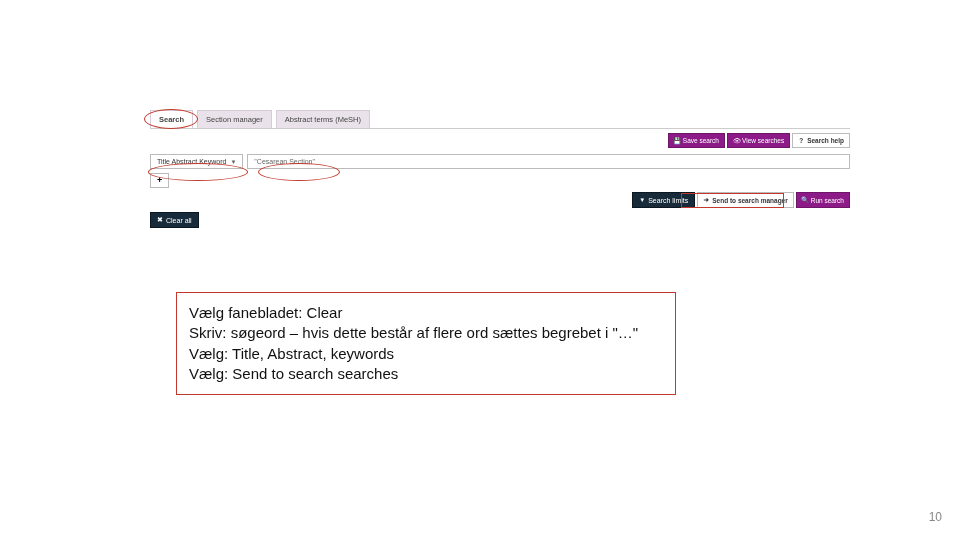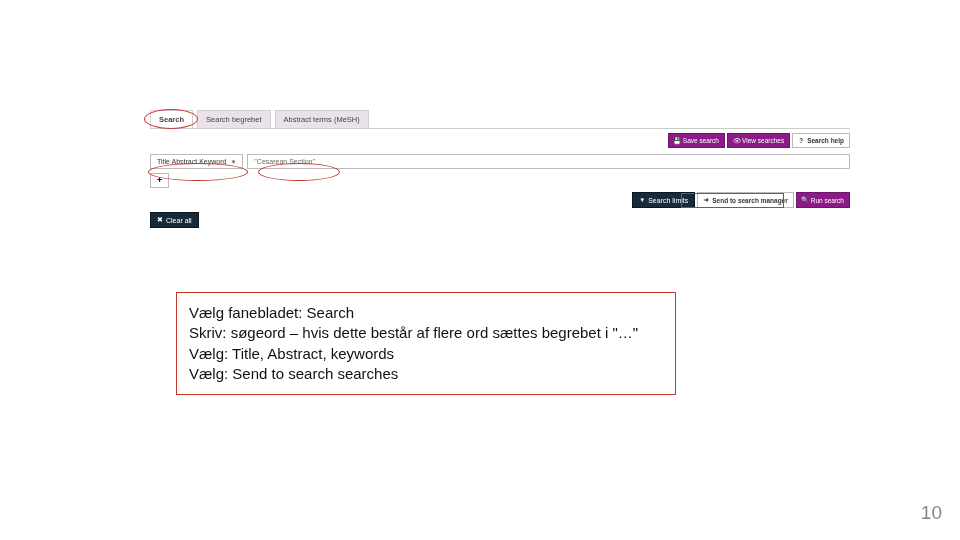--- a/index.html
+++ b/index.html
@@ -146,33 +146,33 @@
     font-size: 15px;
     line-height: 1.35;
     color: #111;
     background: #fff;
   }
   
   .page-num {
     position: absolute;
     right: 18px;
     bottom: 16px;
-    font-size: 19px;
+    font-size: 12px;
     color: #888;
   }
   .mini-icon { display: inline-block; width: 6px; text-align: center; }
 </style>
 </head>
 <body>
 
 <div class="app-frame">
 
   <div class="tabs">
     <div class="tab active">Search</div>
-    <div class="tab">Search begrebet</div>
+    <div class="tab">Section manager</div>
     <div class="tab">Abstract terms (MeSH)</div>
   </div>
   <div class="below-tabs-line"></div>
 
   <div class="toolbar-right">
     <button class="btn-purple">
       <span class="mini-icon">💾</span>
       <span>Save search</span>
     </button>
     <button class="btn-purple">
@@ -221,19 +221,19 @@
     </button>
   </div>
 </div>
 
 <div class="ellipse" style="left:144px; top:109px; width:54px; height:20px;"></div>
 <div class="ellipse" style="left:148px; top:163px; width:100px; height:18px;"></div>
 <div class="ellipse" style="left:258px; top:163px; width:82px; height:18px;"></div>
 <div class="rect-hi" style="left:681px; top:193px; width:103px; height:15px;"></div>
 
 <div class="instructions">
-  <div>Vælg fanebladet: Search</div>
+  <div>Vælg fanebladet: Clear</div>
   <div>Skriv: søgeord – hvis dette består af flere ord sættes begrebet i "…"</div>
   <div>Vælg: Title, Abstract, keywords</div>
   <div>Vælg: Send to search searches</div>
 </div>
 
 <div class="page-num">10</div>
 
 </body></html>

